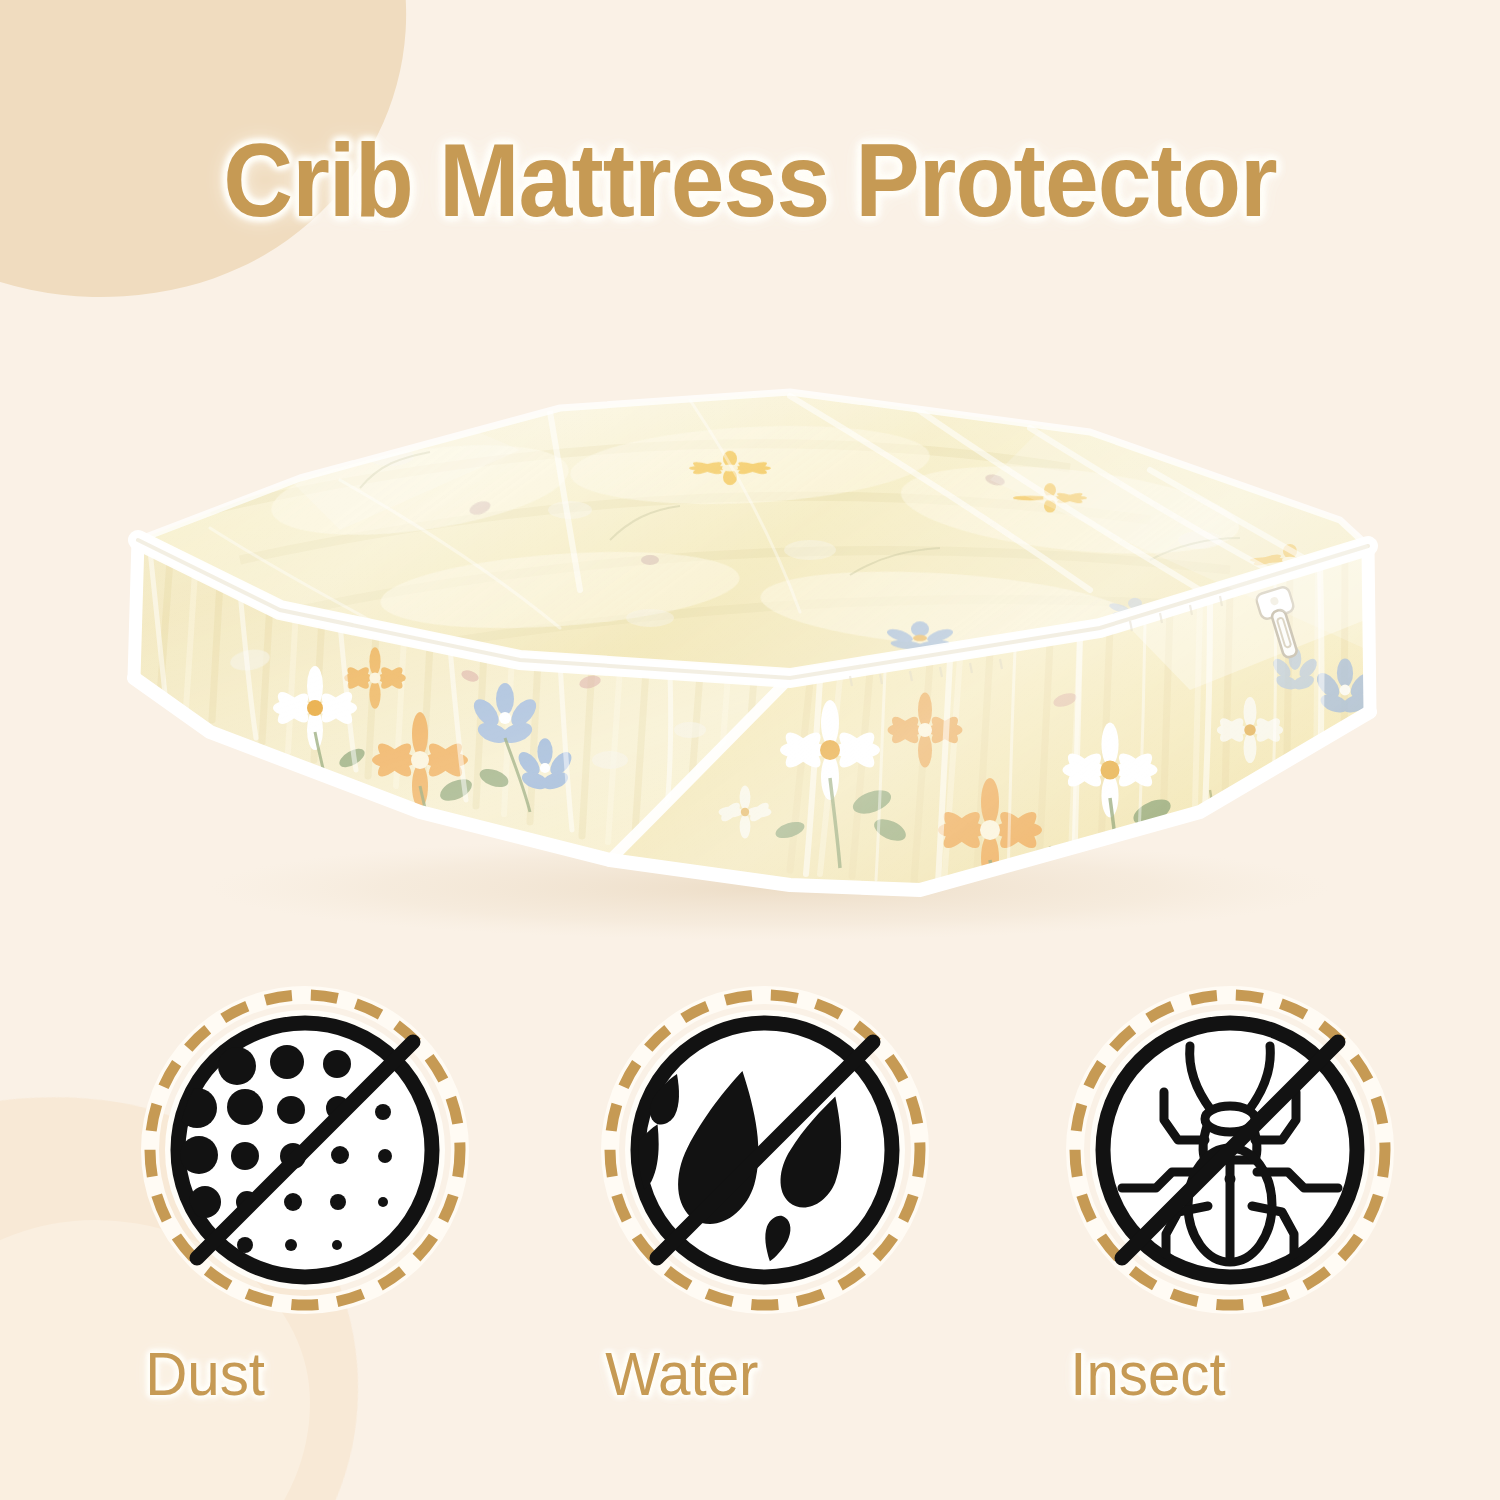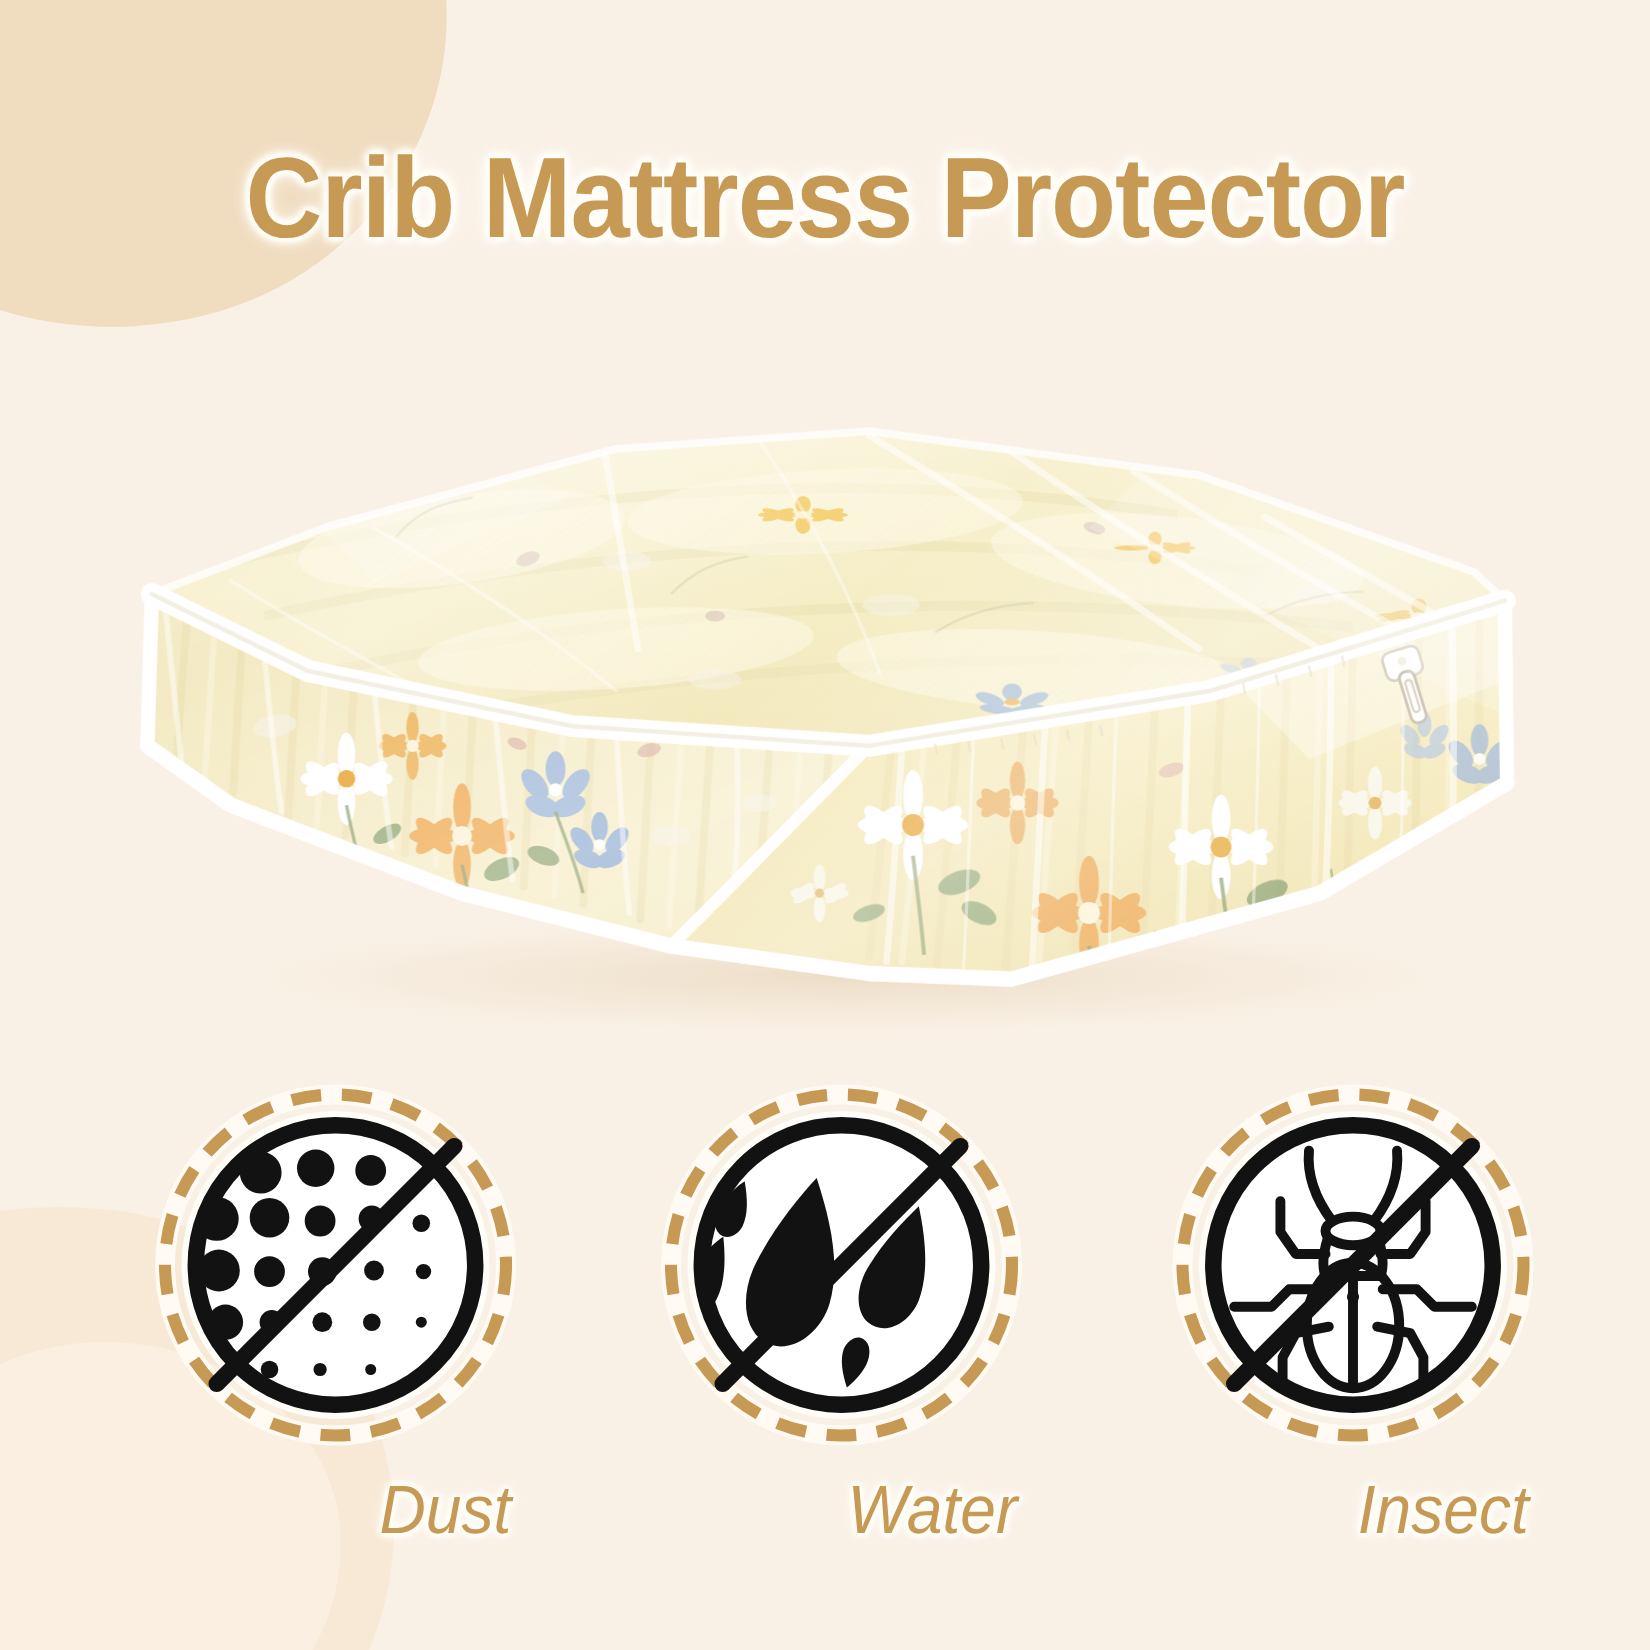--- a/index.html
+++ b/index.html
@@ -97,22 +97,21 @@
     left: 0;
     top: 980px;
     width: 1500px;
     height: 470px;
   }
   .feature {
     position: absolute;
     top: 0;
     width: 340px;
     height: 470px;
-    text-align: right;
-    font-style: italic;
+    text-align: left;
   }
   .feature-badge {
     position: relative;
     width: 340px;
     height: 340px;
   }
   .feature-badge svg { display: block; width: 340px; height: 340px; }
   .feature-label {
     margin-top: 18px;
     font-size: 62px;

